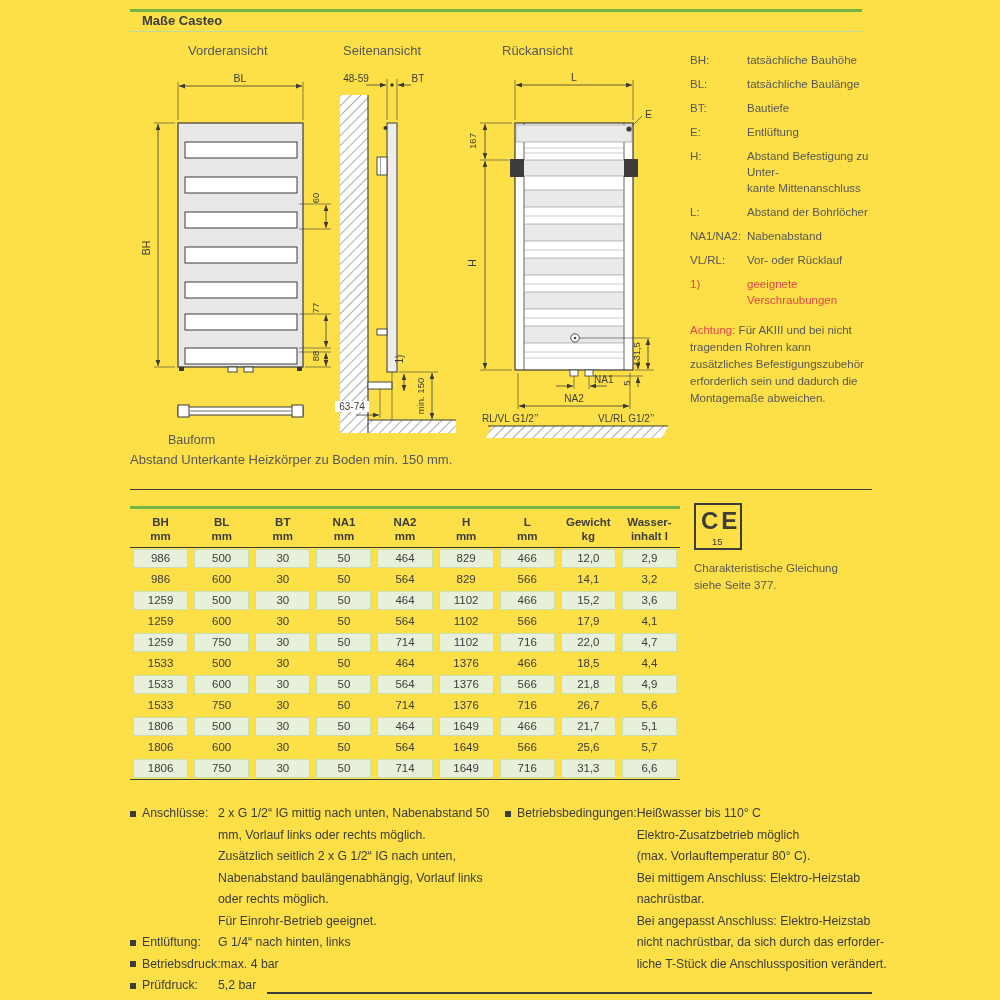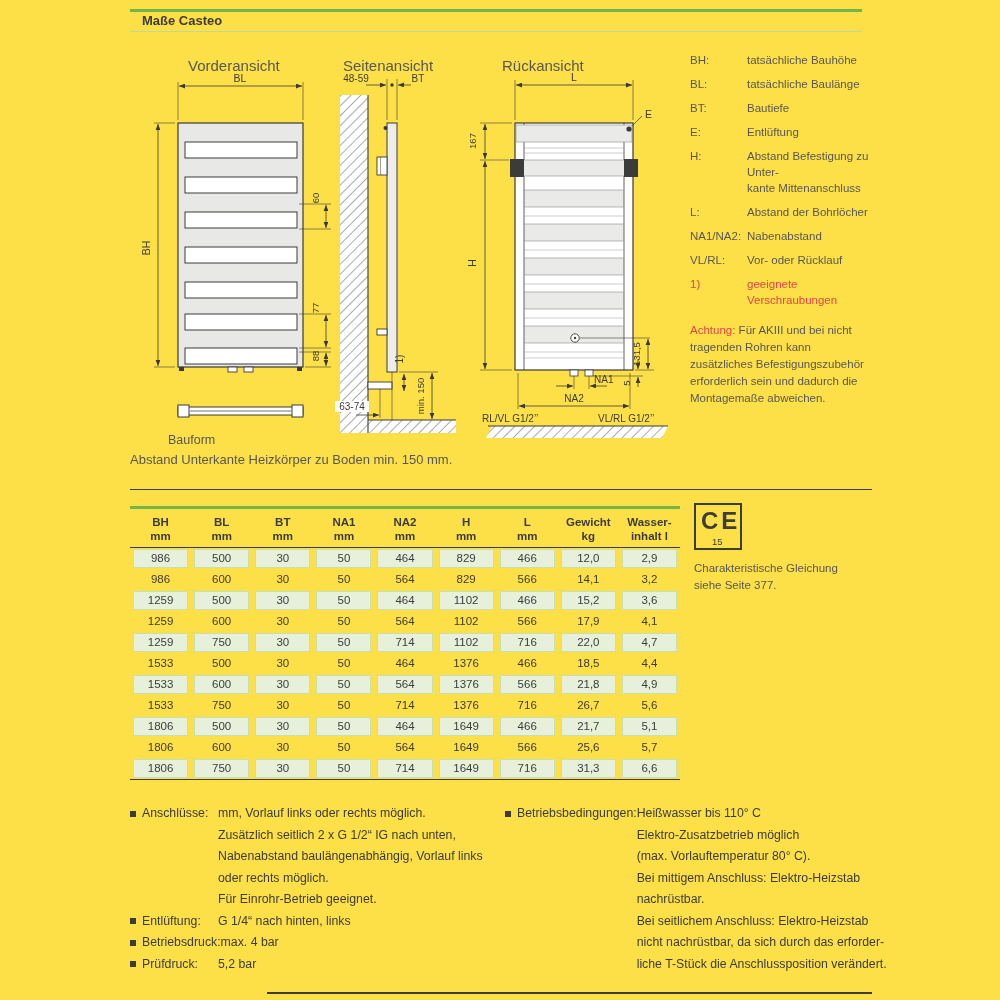--- a/index.html
+++ b/index.html
@@ -13,21 +13,21 @@
   }
   *{box-sizing:border-box;}
   html,body{margin:0;padding:0;background:#fff;}
   body{width:1000px;height:1000px;font-family:"Liberation Sans",sans-serif;color:var(--ink);}
   .page{position:relative;width:1000px;height:1000px;background:#fde047;overflow:hidden;}
 
   .rule-top{position:absolute;left:130px;top:9px;width:732px;height:3px;background:var(--accent);}
   .page-title{position:absolute;left:142px;top:13px;font-size:13px;font-weight:bold;color:var(--ink);}
   .rule-sub{position:absolute;left:130px;top:31px;width:732px;height:1px;background:var(--rule-light);}
 
-  .view-label{position:absolute;top:57px;font-size:15px;color:var(--gray);}
+  .view-label{position:absolute;top:43px;font-size:13px;color:var(--gray);}
   .vl-front{left:188px;} .vl-side{left:343px;} .vl-rear{left:502px;}
   .bauform-label{position:absolute;left:168px;top:433px;font-size:12.5px;color:var(--gray);}
 
   .drawing{position:absolute;left:130px;top:58px;width:560px;height:392px;}
   svg text{font-family:"Liberation Sans",sans-serif;fill:var(--ink);}
 
   .legend{position:absolute;left:690px;top:52px;width:186px;font-size:11.5px;line-height:16px;color:var(--gray);}
   .legend-item{display:flex;margin-bottom:8px;}
   .legend-key{flex:0 0 57px;}
   .legend-item.red{color:var(--red);}
@@ -497,20 +497,21 @@
   </div>
 
   <div class="specs">
     <div class="specs-col col-left">
         <div class="spec">
           <span class="spec-label">
             <span class="bullet"></span>
             <span>Anschlüsse:</span>
           </span>
           <div class="spec-lines">
+            <div>2 x G 1/2“ IG mittig nach unten, Nabenabstand 50</div>
             <div>mm, Vorlauf links oder rechts möglich.</div>
             <div>Zusätzlich seitlich 2 x G 1/2“ IG nach unten,</div>
             <div>Nabenabstand baulängenabhängig, Vorlauf links</div>
             <div>oder rechts möglich.</div>
             <div>Für Einrohr-Betrieb geeignet.</div>
           </div>
         </div>
         <div class="spec">
           <span class="spec-label">
             <span class="bullet"></span>
@@ -544,21 +545,21 @@
           <span class="spec-label">
             <span class="bullet"></span>
             <span>Betriebsbedingungen:</span>
           </span>
           <div class="spec-lines">
             <div>Heißwasser bis 110° C</div>
             <div>Elektro-Zusatzbetrieb möglich</div>
             <div>(max. Vorlauftemperatur 80° C).</div>
             <div>Bei mittigem Anschluss: Elektro-Heizstab</div>
             <div>nachrüstbar.</div>
-            <div>Bei seitlichem Anschluss: Elektro-Heizstab</div>
+            <div>Bei angepasst Anschluss: Elektro-Heizstab</div>
             <div>nicht nachrüstbar, da sich durch das erforder-</div>
             <div>liche T-Stück die Anschlussposition verändert.</div>
           </div>
         </div>
       </div>
   </div>
 
   <div class="rule-bottom"></div>
 </div>
 

